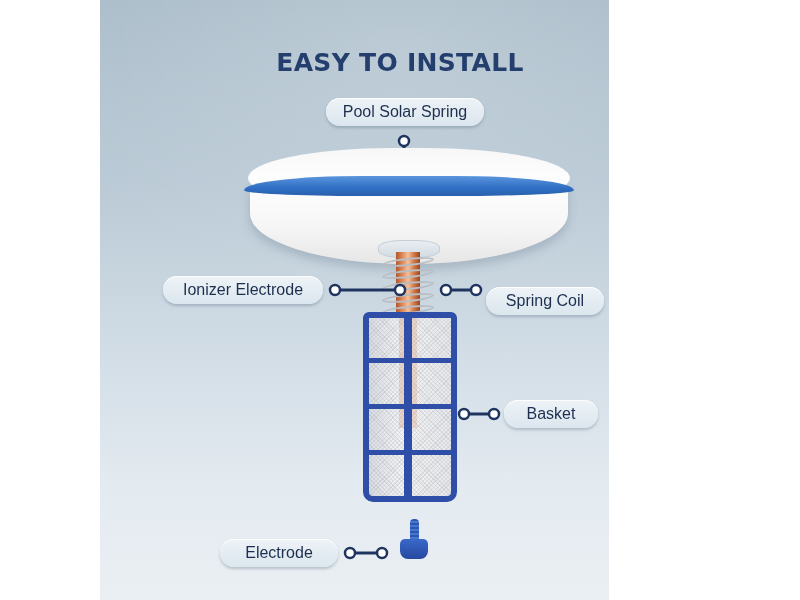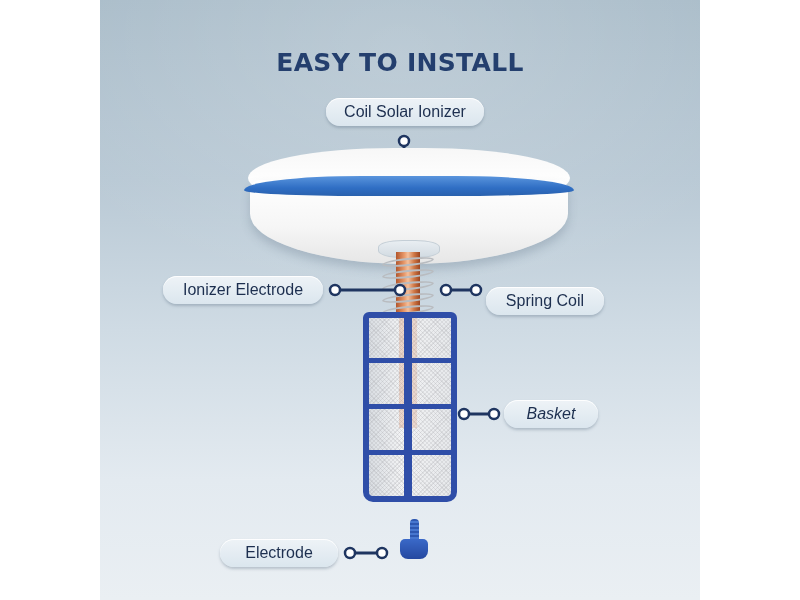--- a/index.html
+++ b/index.html
@@ -1,20 +1,20 @@
 <!DOCTYPE html>
 <html><head>
   <meta charset="utf-8">
   <style>
     * { margin: 0; padding: 0; box-sizing: border-box; }
     html, body { width: 800px; height: 600px; background: #ffffff; overflow: hidden; }
     body { position: relative; font-family: "Liberation Sans", sans-serif; }
 
     .panel {
-      position: absolute; left: 100px; top: 0; width: 600px; height: 600px;
+      position: absolute; left: 100px; top: 0; width: 509px; height: 600px;
       background: linear-gradient(180deg, #a9bcc9 0%, #b9c9d5 30%, #cfdbe4 55%, #e3eaf0 80%, #eaeff3 100%);
       overflow: hidden;
       padding-left: 48px;
     }
     .panel::before {
       content: ""; position: absolute; left: -100px; top: -200px; width: 800px; height: 500px;
       border-radius: 50%;
       background: radial-gradient(ellipse at center, rgba(255,255,255,0.18), rgba(255,255,255,0) 70%);
     }
 
@@ -97,21 +97,21 @@
       background: linear-gradient(180deg, #3a69c8 0%, #2548a0 100%);
     }
   </style>
 </head>
 <body>
 
 <div class="panel">
 
   <div class="title">EASY TO INSTALL</div>
 
-  <div class="pill" style="left:226px; top:98px; width:158px;">Coil Solar Ionizer</div>
+  <div class="pill" style="left:226px; top:98px; width:158px;">Pool Solar Spring</div>
   <svg class="conn" style="left:294px; top:132px;" width="20" height="42">
     <line x1="10" y1="12" x2="10" y2="36" stroke="#1f3560" stroke-width="3"></line>
     <circle cx="10" cy="9" r="5" fill="#ffffff" stroke="#1f3560" stroke-width="2.5"></circle>
     <circle cx="10" cy="37" r="5" fill="#ffffff" stroke="#1f3560" stroke-width="2.5"></circle>
   </svg>
 
   <div>
     <div class="float-top"></div>
     <div class="float-body"></div>
     <div class="band-front"></div>
@@ -147,21 +147,21 @@
     <div class="rib-h" style="top:40px;"></div>
     <div class="rib-h" style="top:86px;"></div>
     <div class="rib-h" style="top:132px;"></div>
   </div>
 
   <svg class="conn" style="left:356px; top:404px;" width="46" height="20">
     <line x1="10" y1="10" x2="36" y2="10" stroke="#1f3560" stroke-width="3"></line>
     <circle cx="8" cy="10" r="5" fill="#ffffff" stroke="#1f3560" stroke-width="2.5"></circle>
     <circle cx="38" cy="10" r="5" fill="#ffffff" stroke="#1f3560" stroke-width="2.5"></circle>
   </svg>
-  <div class="pill" style="left:404px; top:400px; width:94px;font-style:italic;">Basket</div>
+  <div class="pill" style="left:404px; top:400px; width:94px;">Basket</div>
 
   <div>
     <div class="screw-shaft"></div>
     <div class="screw-head"></div>
   </div>
 
   <div class="pill" style="left:120px; top:539px; width:118px;">Electrode</div>
   <svg class="conn" style="left:242px; top:543px;" width="50" height="20">
     <line x1="10" y1="10" x2="38" y2="10" stroke="#1f3560" stroke-width="3"></line>
     <circle cx="8" cy="10" r="5" fill="#ffffff" stroke="#1f3560" stroke-width="2.5"></circle>

